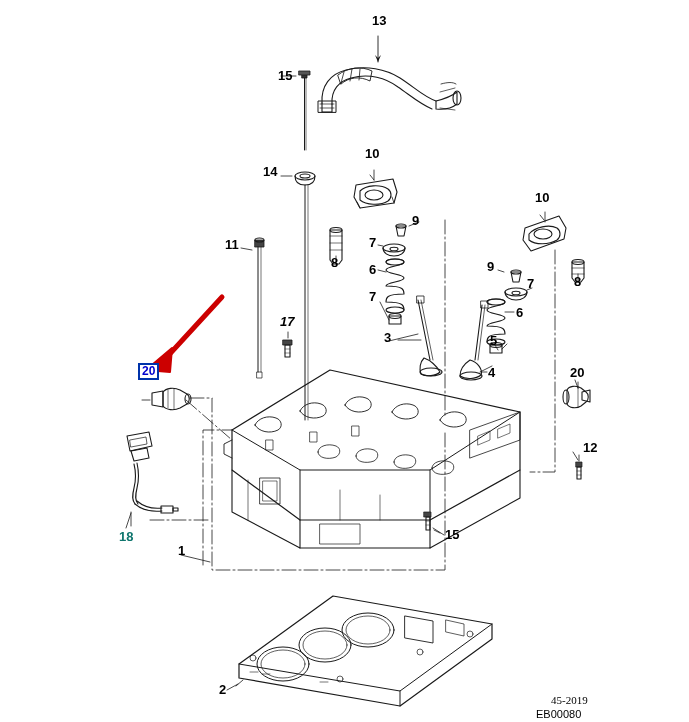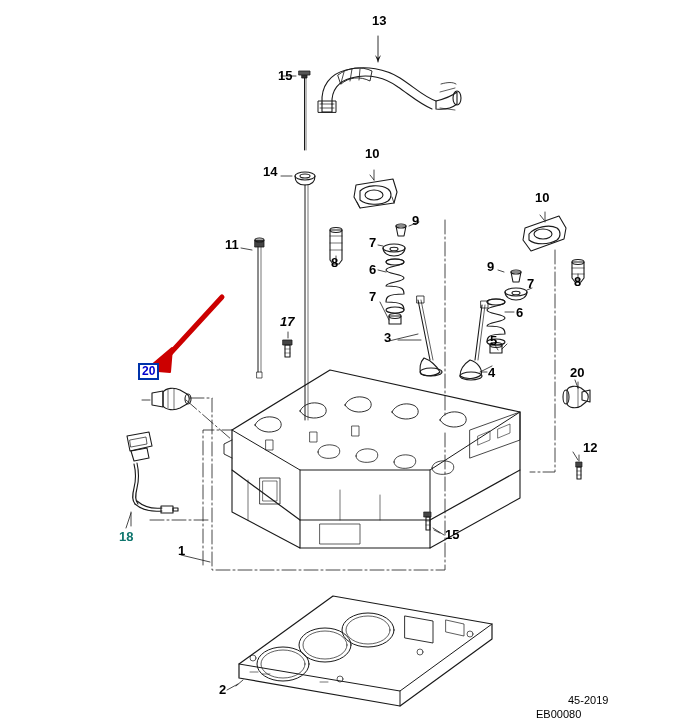--- a/index.html
+++ b/index.html
@@ -363,16 +363,16 @@
   <div class="callout" style="left:488px; top:366px;">4</div>
   <div class="callout" style="left:570px; top:366px;">20</div>
   <div class="callout" style="left:567px; top:441px;margin-left:16px;">12</div>
   <div class="callout" style="left:445px; top:528px;">15</div>
   <div class="callout" style="left:119px; top:530px; color:#0f766e;">18</div>
   <div class="callout" style="left:178px; top:544px;">1</div>
   <div class="callout" style="left:219px; top:683px;">2</div>
 
   <div class="callout highlight" style="left:138px; top:363px;">20</div>
 
-  <div class="footer-text" style="left:568px; top:693px;">45-2019</div>
+  <div class="footer-text" style="left:551px; top:693px;font-family:Liberation Serif, serif;">45-2019</div>
   <div class="footer-text" style="left:536px; top:707px;">EB00080</div>
 
 </div>
 
 </body></html>

